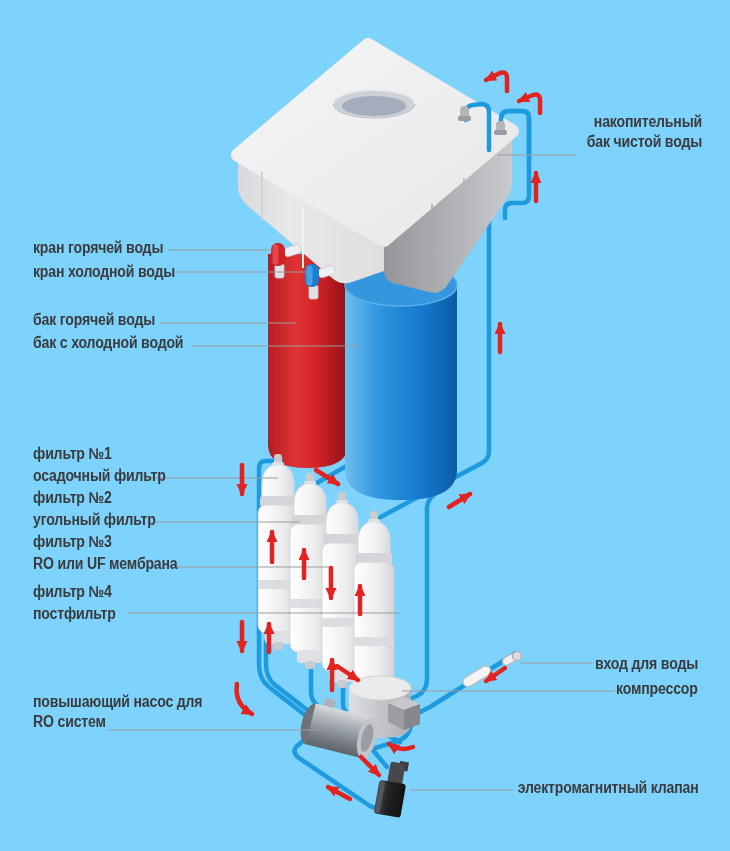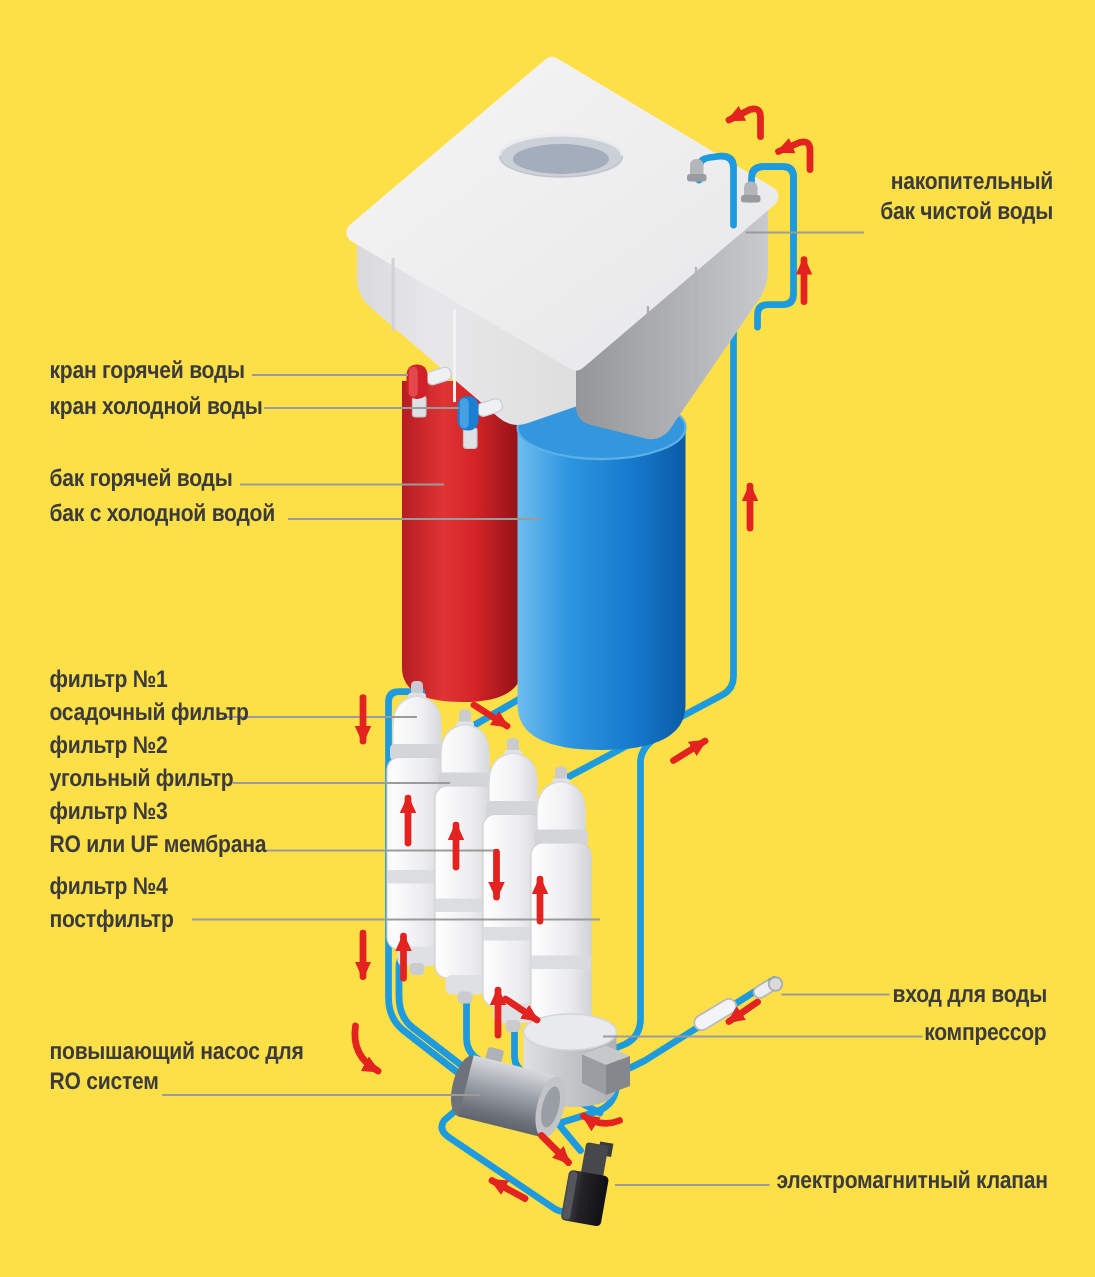--- a/index.html
+++ b/index.html
@@ -1,16 +1,16 @@
 <!DOCTYPE html>
 <html><head>
 <meta charset="utf-8">
 <style>
   html,body{margin:0;padding:0;background:#ffffff;}
-  #stage{position:relative;width:730px;height:851px;background:#fde047;overflow:hidden;
+  #stage{position:relative;width:730px;height:851px;background:#7dd3fc;overflow:hidden;
          font-family:"Liberation Sans",sans-serif;}
   #diagram-svg{position:absolute;left:0;top:0;}
   .lbl{position:absolute;font-size:16px;font-weight:bold;color:#3b3b3d;letter-spacing:-0.2px;
        white-space:nowrap;line-height:1.25;transform:scaleX(0.88);transform-origin:left center;}
   .lbl.right{text-align:right;transform-origin:right center;}
   #lbl-storage-tank{right:28px;top:112px;width:150px;white-space:normal;}
   #lbl-hot-tap{left:33px;top:238px;}
   #lbl-cold-tap{left:33px;top:262px;}
   #lbl-hot-tank{left:33px;top:310px;}
   #lbl-cold-tank{left:33px;top:333px;}

